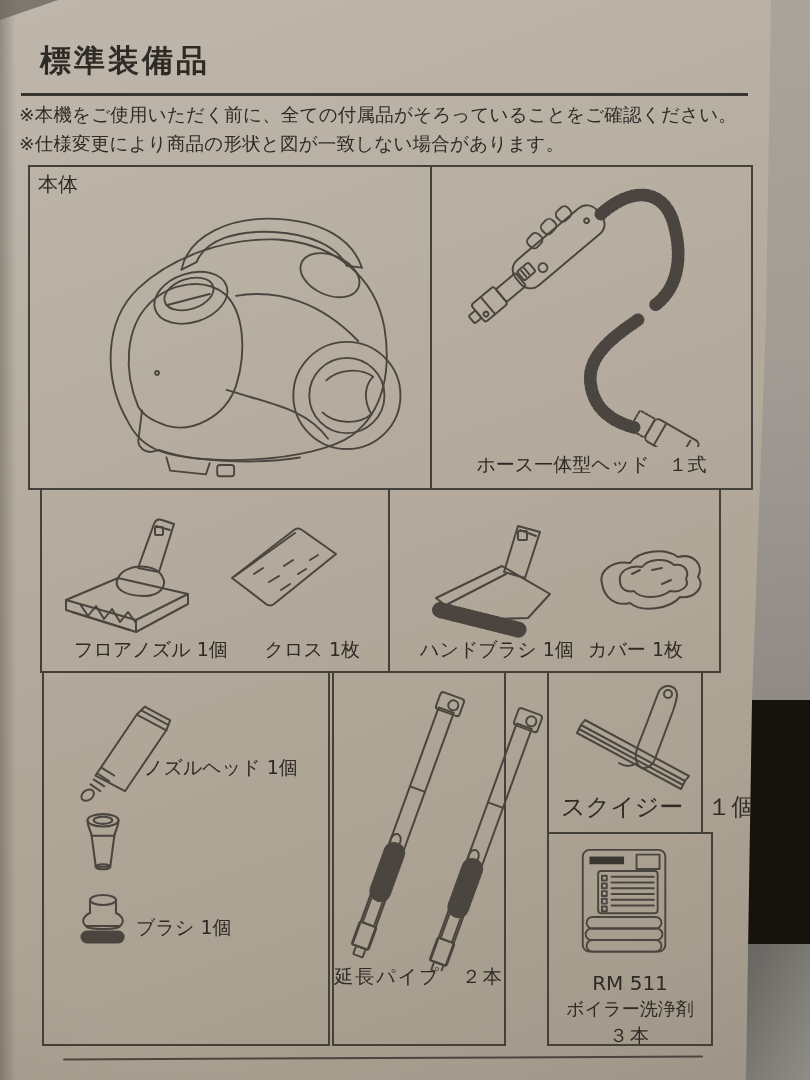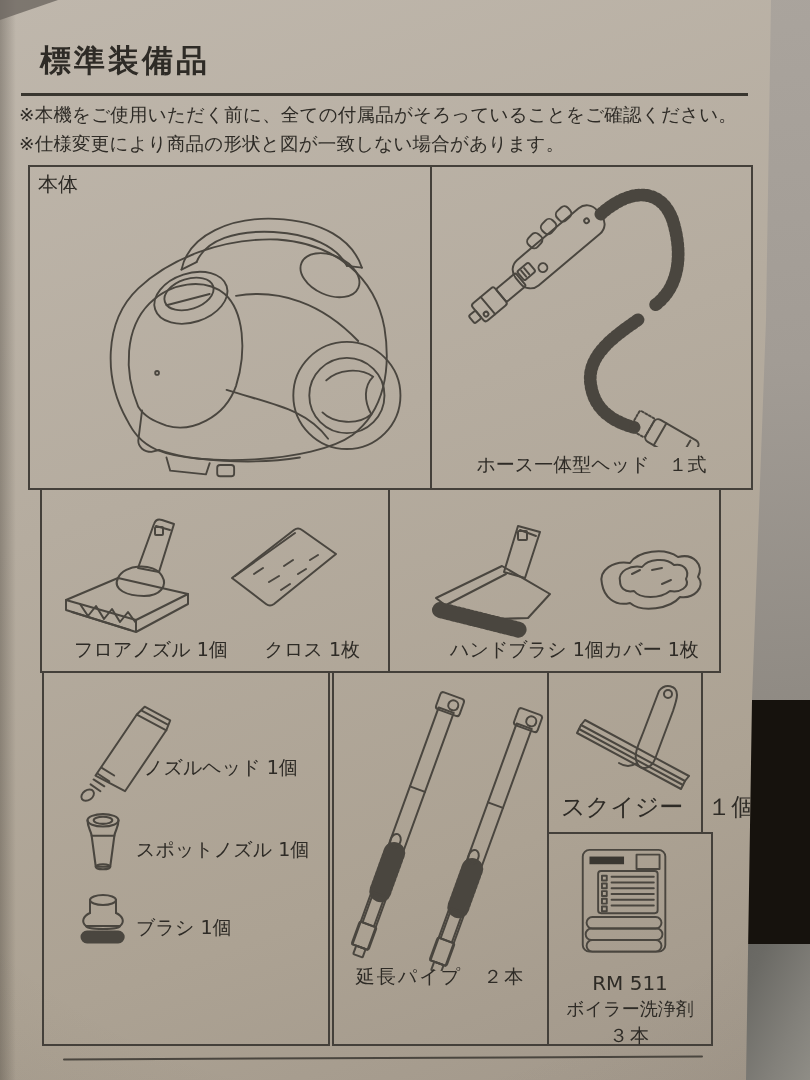--- a/index.html
+++ b/index.html
@@ -35,30 +35,30 @@
   .title-rule{position:absolute;left:21px;top:93px;width:727px;height:2.5px;background:#39362f;}
   .notes{position:absolute;left:19px;top:100px;width:740px;font-size:18.5px;line-height:29px;letter-spacing:.2px;}
 
   
   .cell{position:absolute;border:2px solid #44403a;box-sizing:border-box;}
   .cell-main{left:28px;top:165px;width:404px;height:325px;}
   .cell-hose{left:430px;top:165px;width:323px;height:325px;}
   .cell-floor{left:40px;top:488px;width:350px;height:185px;padding-left:28px;}
   .cell-hand{left:388px;top:488px;width:333px;height:185px;}
   .cell-small{left:42px;top:671px;width:288px;height:375px;text-align:center;}
-  .cell-pipe{left:332px;top:671px;width:217px;height:375px;}
+  .cell-pipe{left:332px;top:671px;width:174px;height:375px;}
   .cell-squeegee{left:547px;top:671px;width:156px;height:163px;}
   .cell-rm{left:547px;top:832px;width:166px;height:214px;}
 
   .cell-label{position:absolute;left:8px;top:4px;font-size:20px;}
   .caption{font-size:19px;white-space:nowrap;}
   .caption-bottom{position:absolute;bottom:10px;width:100%;text-align:center;}
   .caption-row{position:absolute;bottom:8px;left:0;right:0;display:flex;justify-content:space-between;}
   .cell-floor .caption-row{padding:0 28px 0 32px;}
-  .cell-hand .caption-row{padding:0 36px 0 22px;margin-left:38px;}
+  .cell-hand .caption-row{padding:0 36px 0 30px;}
   .abs{position:absolute;}
   .pipe-caption{position:absolute;bottom:54px;width:100%;text-align:center;letter-spacing:2px;}
   .squeegee-caption{position:absolute;bottom:9px;left:12px;font-size:24px;}
   .rm-captions{position:absolute;top:136px;width:100%;text-align:center;line-height:26px;}
   .rm-model{font-size:20px;}
   .rm-name{font-size:18px;text-align:center;}
   .rm-qty{font-size:19px;letter-spacing:2px;}
 
   .footer-rule{position:absolute;left:63px;top:1057px;width:640px;height:2px;background:#4a463f;
     transform:rotate(-.25deg);border-radius:2px;}
@@ -212,21 +212,20 @@
 
       <svg class="abs" style="left:36px;top:138px" width="46" height="64" viewBox="0 0 44 62">
         <g class="line-art" stroke-width="1.8">
           <ellipse cx="22" cy="9" rx="15" ry="6"></ellipse>
           <ellipse cx="22" cy="9" rx="9" ry="3.5"></ellipse>
           <path d="M7,9 C7,16 10,18 11,24 L15,54 L29,54 L33,24 C34,18 37,16 37,9"></path>
           <path d="M11,24 L33,24"></path>
           <ellipse cx="22" cy="54" rx="7" ry="2.5"></ellipse>
         </g>
       </svg>
-      <span class="caption ink abs" style="left:92px;top:164px">スポットノズル 1個</span>
 
       <svg class="abs" style="left:34px;top:218px" width="50" height="62" viewBox="0 0 50 62">
         <g class="line-art" stroke-width="1.8">
           <ellipse cx="25" cy="9" rx="13" ry="5"></ellipse>
           <path d="M12,9 L12,22 M38,9 L38,22"></path>
           <path d="M12,22 C5,25 3,31 8,35 L42,35 C47,31 45,25 38,22"></path>
           <path d="M8,35 C8,39 42,39 42,35"></path>
           <line x1="9" y1="46" x2="41" y2="46" stroke-width="13" stroke-dasharray="1.8 2.4"></line>
         </g>
       </svg>

